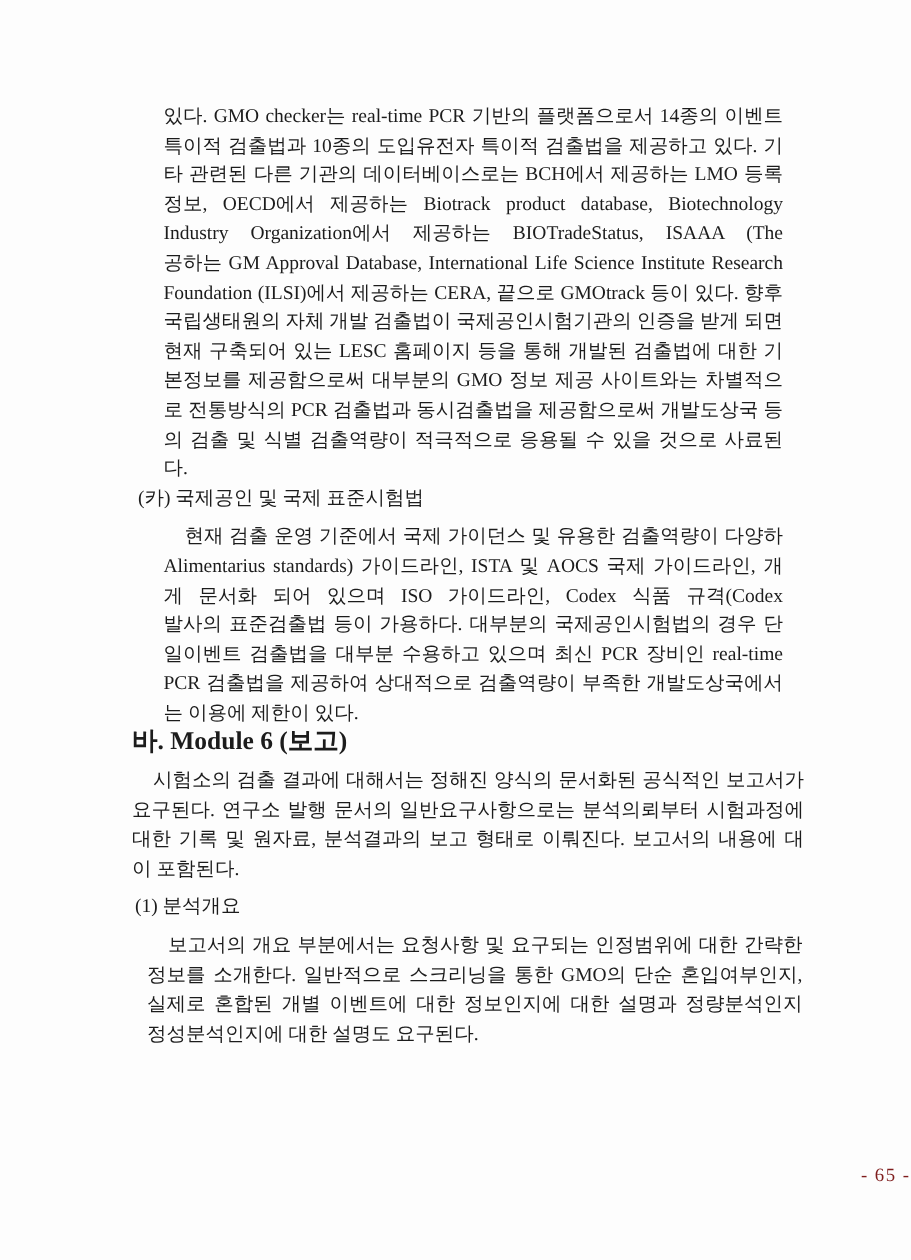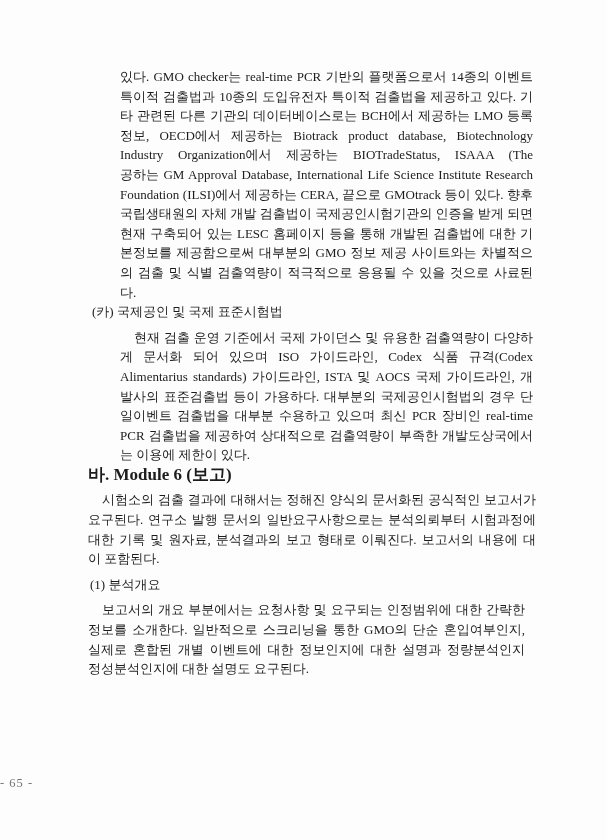--- a/index.html
+++ b/index.html
@@ -40,65 +40,66 @@
   .line.last,
   .heading .line,
   .subheading .line {
     text-align: left;
     text-align-last: left;
   }
   .first-indent .line.first {
     text-indent: 14px;
   }
   
-  .para-l2 { margin-left: 32px; width: 413px; }
-  .para-l1 { margin-left: 0; width: 437px; }
+  .para-l2 { margin-left: 21px; width: 413px; }
+  .para-l1 { margin-left: 10px; width: 437px; }
   .para-l0 { width: 448px; }
   .sub-l1  { margin-left: 4px; }
   .sub-l0  { margin-left: 2px; }
   .head-bold { font-weight: 700; font-size: 17px; }
   .gap-sm { margin-top: 6px; }
   .gap-md { }
   .footer {
     position: absolute;
     left: 0;
     top: 776px;
     width: 100%;
-    text-align: left;
+    text-align: right;
     font-size: 12.5px;
-    color: #737373;
+    color: #7f1d1d;
     letter-spacing: 1px;
   }
 </style>
 </head>
 <body>
 
 <div class="page">
   <div class="doc-body">
       <div class="block para-l2">
         <div class="line first">있다. GMO checker는 real-time PCR 기반의 플랫폼으로서 14종의 이벤트</div>
         <div class="line">특이적 검출법과 10종의 도입유전자 특이적 검출법을 제공하고 있다. 기</div>
         <div class="line">타 관련된 다른 기관의 데이터베이스로는 BCH에서 제공하는 LMO 등록</div>
         <div class="line">정보, OECD에서 제공하는 Biotrack product database, Biotechnology</div>
         <div class="line">Industry Organization에서 제공하는 BIOTradeStatus, ISAAA (The</div>
         <div class="line">공하는 GM Approval Database, International Life Science Institute Research</div>
         <div class="line">Foundation (ILSI)에서 제공하는 CERA, 끝으로 GMOtrack 등이 있다. 향후</div>
         <div class="line">국립생태원의 자체 개발 검출법이 국제공인시험기관의 인증을 받게 되면</div>
         <div class="line">현재 구축되어 있는 LESC 홈페이지 등을 통해 개발된 검출법에 대한 기</div>
         <div class="line">본정보를 제공함으로써 대부분의 GMO 정보 제공 사이트와는 차별적으</div>
+        <div class="line">로 전통방식의 PCR 검출법과 동시검출법을 제공함으로써 개발도상국 등</div>
         <div class="line">의 검출 및 식별 검출역량이 적극적으로 응용될 수 있을 것으로 사료된</div>
         <div class="line last">다.</div>
       </div>
       <div class="block subheading sub-l1 gap-md">
         <div class="line first last">(카) 국제공인 및 국제 표준시험법</div>
       </div>
       <div class="block para-l2 first-indent gap-sm">
         <div class="line first">현재 검출 운영 기준에서 국제 가이던스 및 유용한 검출역량이 다양하</div>
+        <div class="line">Alimentarius standards) 가이드라인, ISTA 및 AOCS 국제 가이드라인, 개</div>
         <div class="line">게 문서화 되어 있으며 ISO 가이드라인, Codex 식품 규격(Codex</div>
-        <div class="line">Alimentarius standards) 가이드라인, ISTA 및 AOCS 국제 가이드라인, 개</div>
         <div class="line">발사의 표준검출법 등이 가용하다. 대부분의 국제공인시험법의 경우 단</div>
         <div class="line">일이벤트 검출법을 대부분 수용하고 있으며 최신 PCR 장비인 real-time</div>
         <div class="line">PCR 검출법을 제공하여 상대적으로 검출역량이 부족한 개발도상국에서</div>
         <div class="line last">는 이용에 제한이 있다.</div>
       </div>
       <div class="block heading head-bold gap-md">
         <div class="line first last">바. Module 6 (보고)</div>
       </div>
       <div class="block para-l0 first-indent gap-sm">
         <div class="line first">시험소의 검출 결과에 대해서는 정해진 양식의 문서화된 공식적인 보고서가</div>

